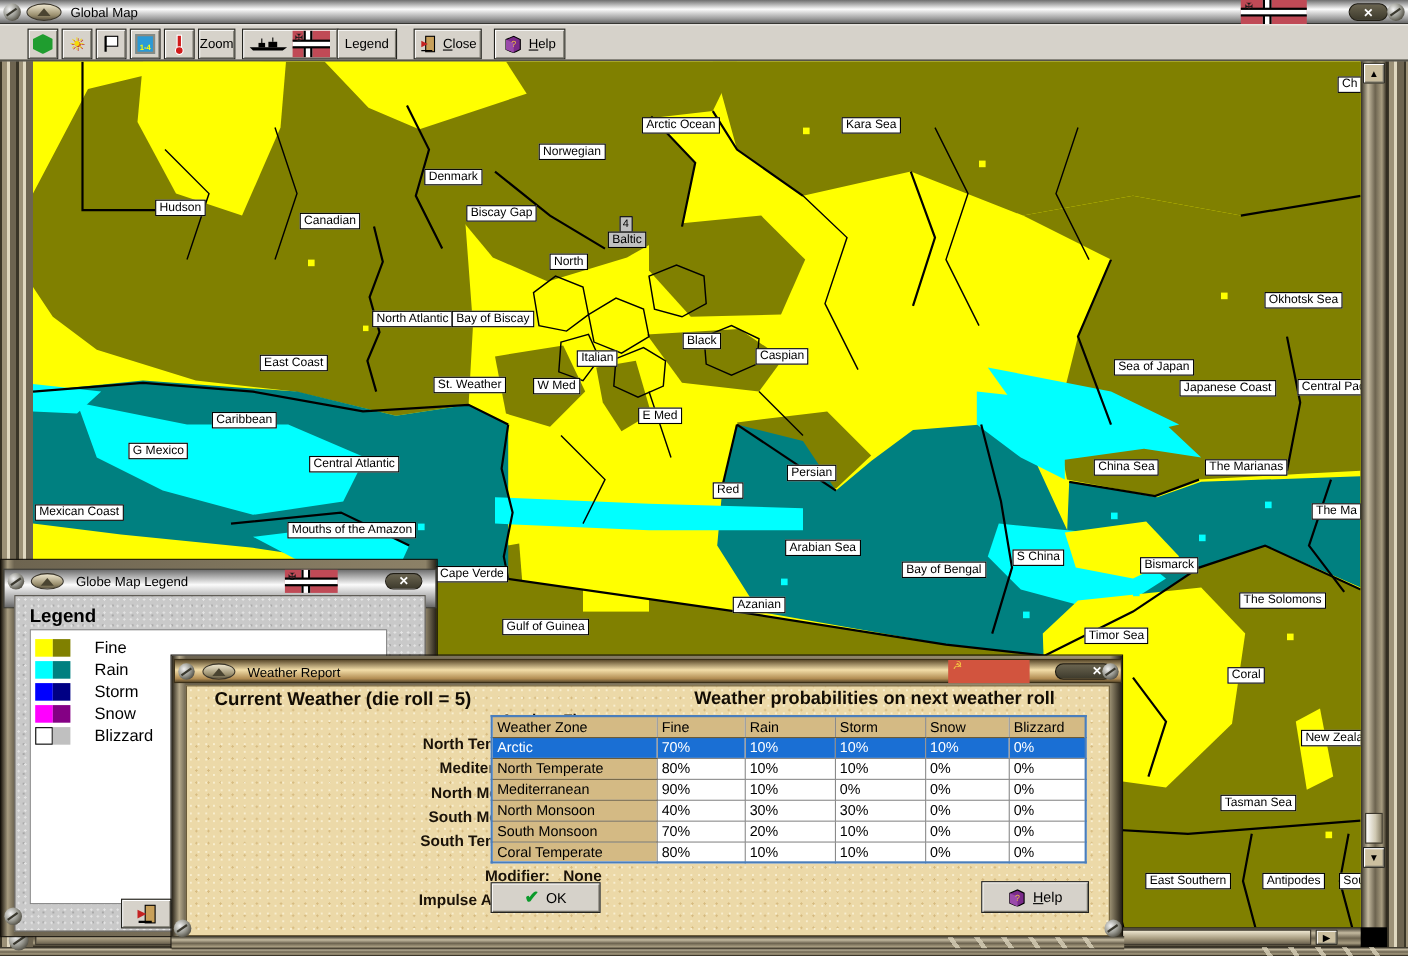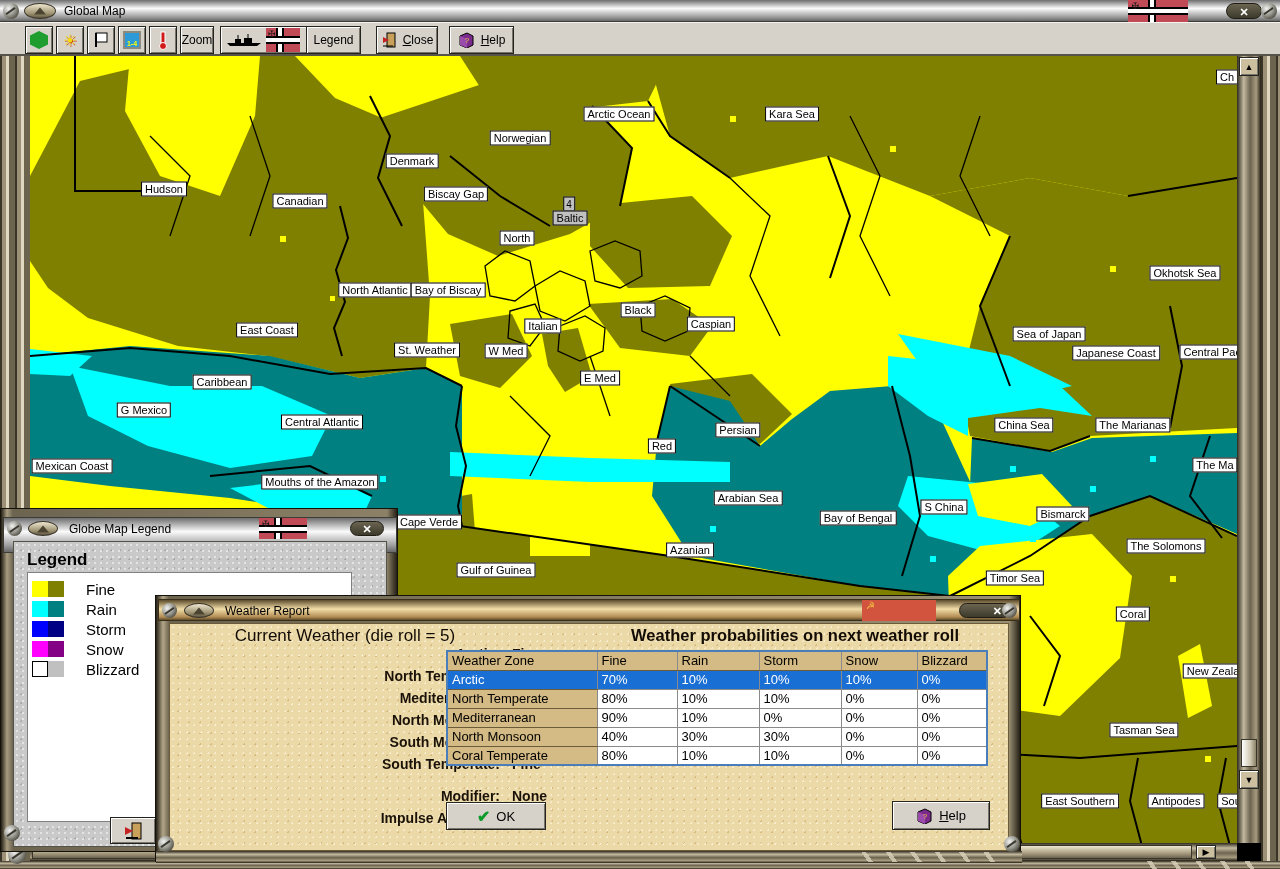--- a/index.html
+++ b/index.html
@@ -380,21 +380,21 @@
     <div class="screw" style="left:3px;top:3px;width:15px;height:15px;"></div>
     <div class="oval-btn" style="left:25px;top:3px;width:30px;height:15px;"></div>
     <div class="abs title-text" style="left:66px;top:1px;">Weather Report</div>
     <div class="sflag" style="left:703px;top:0;width:74px;height:21px;">
         <span class="hs">☭</span>
       </div>
     <div class="x-pill" style="left:800px;top:3px;width:52px;height:15px;line-height:13px;text-align:right;padding-right:8px;"><span>✕</span></div>
     <div class="screw" style="left:843px;top:3px;width:15px;height:15px;"></div>
   </div>
   <div class="abs speckle-tan" style="left:13px;top:27px;width:840px;height:228px;border:1px solid #6b5b38;">
-    <div class="abs" style="left:25px;top:2px;width:300px;text-align:center;font-size:17px;font-weight:normal;color:#120c04;">Current Weather (die roll = 5)</div>
+    <div class="abs" style="left:25px;top:2px;width:300px;font-size:17px;font-weight:bold;color:#120c04;">Current Weather (die roll = 5)</div>
     <div class="abs" id="current-weather-list" style="left:12px;top:22px;width:450px;">
         <div class="cw-line">
           <span class="l">Arctic:</span>
           <span class="v">Fine</span>
         </div>
         <div class="cw-line">
           <span class="l">North Temperate:</span>
           <span class="v">Fine</span>
         </div>
         <div class="cw-line">
@@ -467,20 +467,28 @@
           </tr>
           <tr>
             <td class="zone">North Monsoon</td>
             <td>40%</td>
             <td>30%</td>
             <td>30%</td>
             <td>0%</td>
             <td>0%</td>
           </tr>
           <tr>
+            <td class="zone">South Monsoon</td>
+            <td>70%</td>
+            <td>20%</td>
+            <td>10%</td>
+            <td>0%</td>
+            <td>0%</td>
+          </tr>
+          <tr>
             <td class="zone">Coral Temperate</td>
             <td>80%</td>
             <td>10%</td>
             <td>10%</td>
             <td>0%</td>
             <td>0%</td>
           </tr>
         </tbody>
     </table>
     <div class="cbtn" style="left:276px;top:178px;width:100px;height:28px;font-size:13px;">

